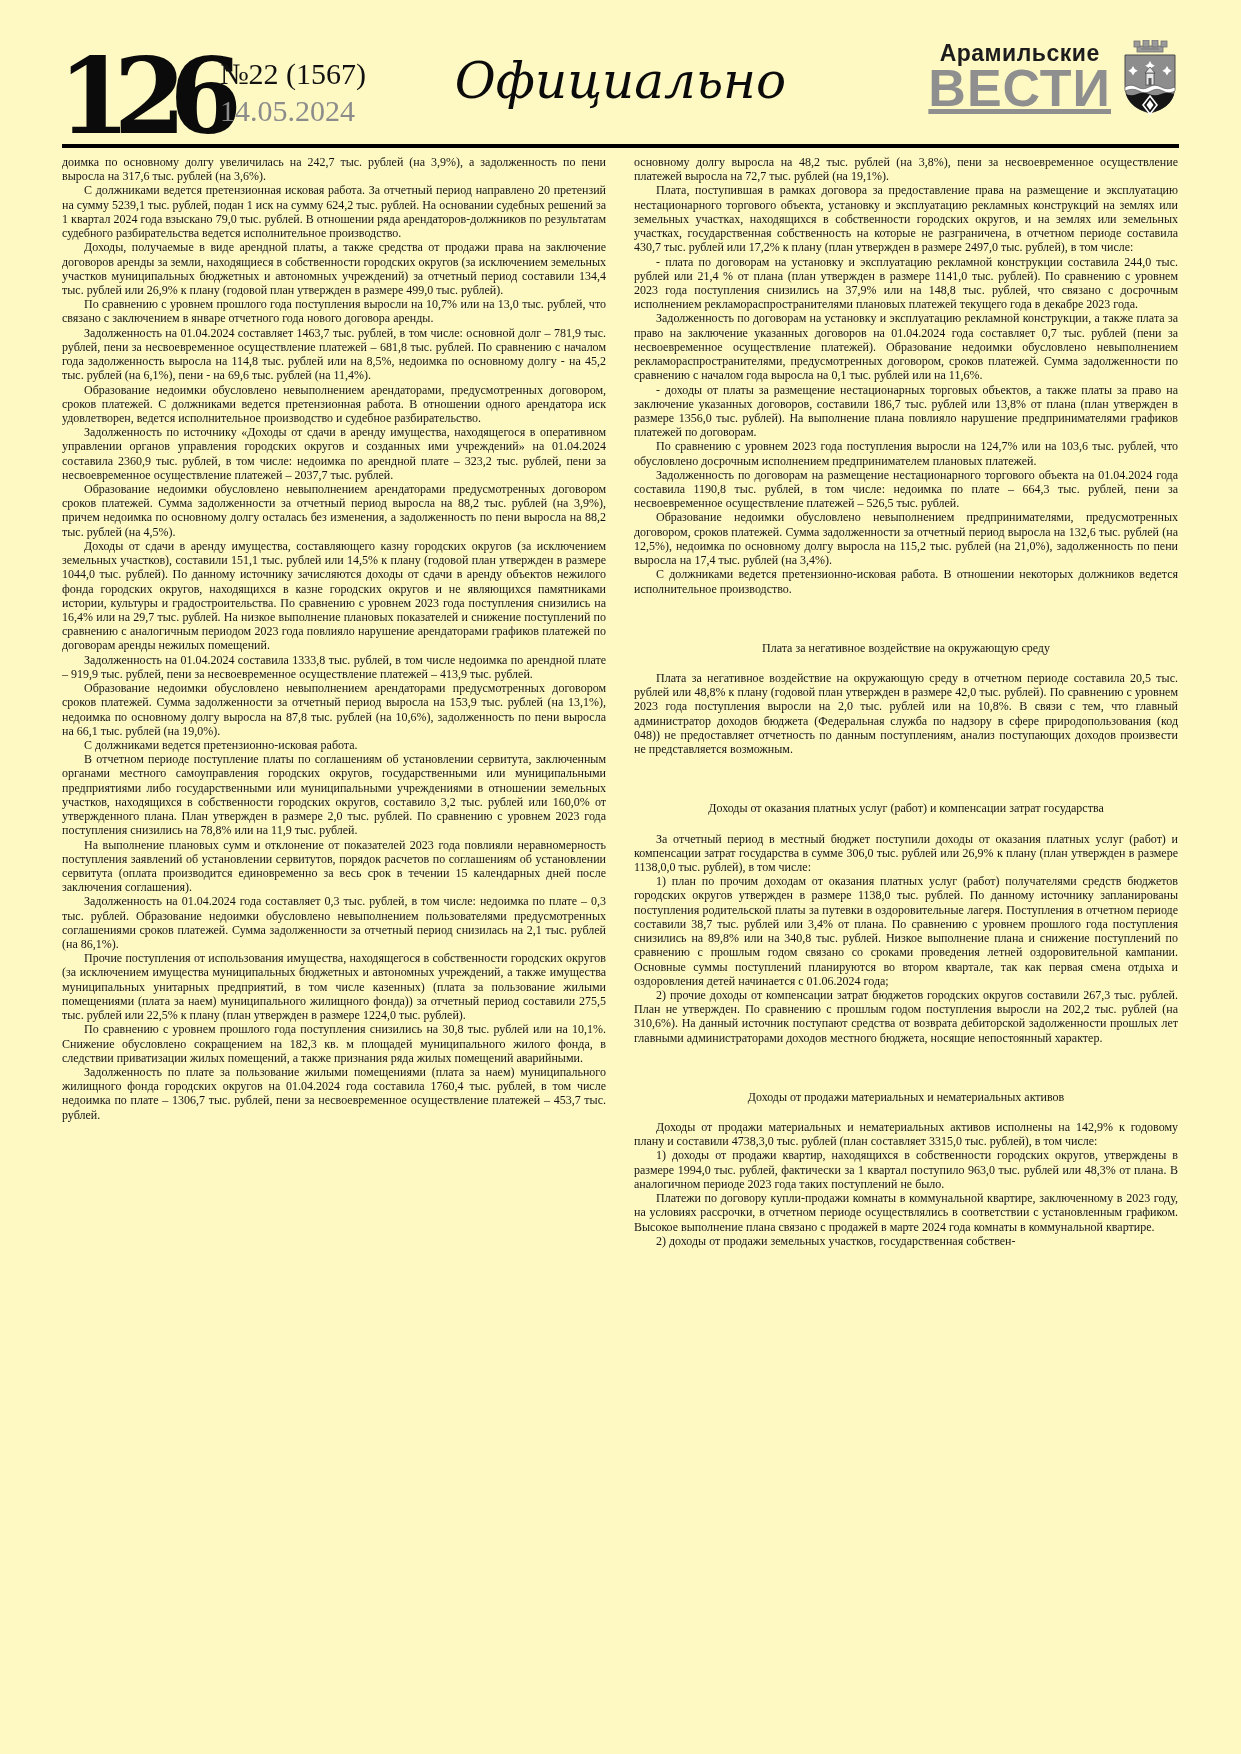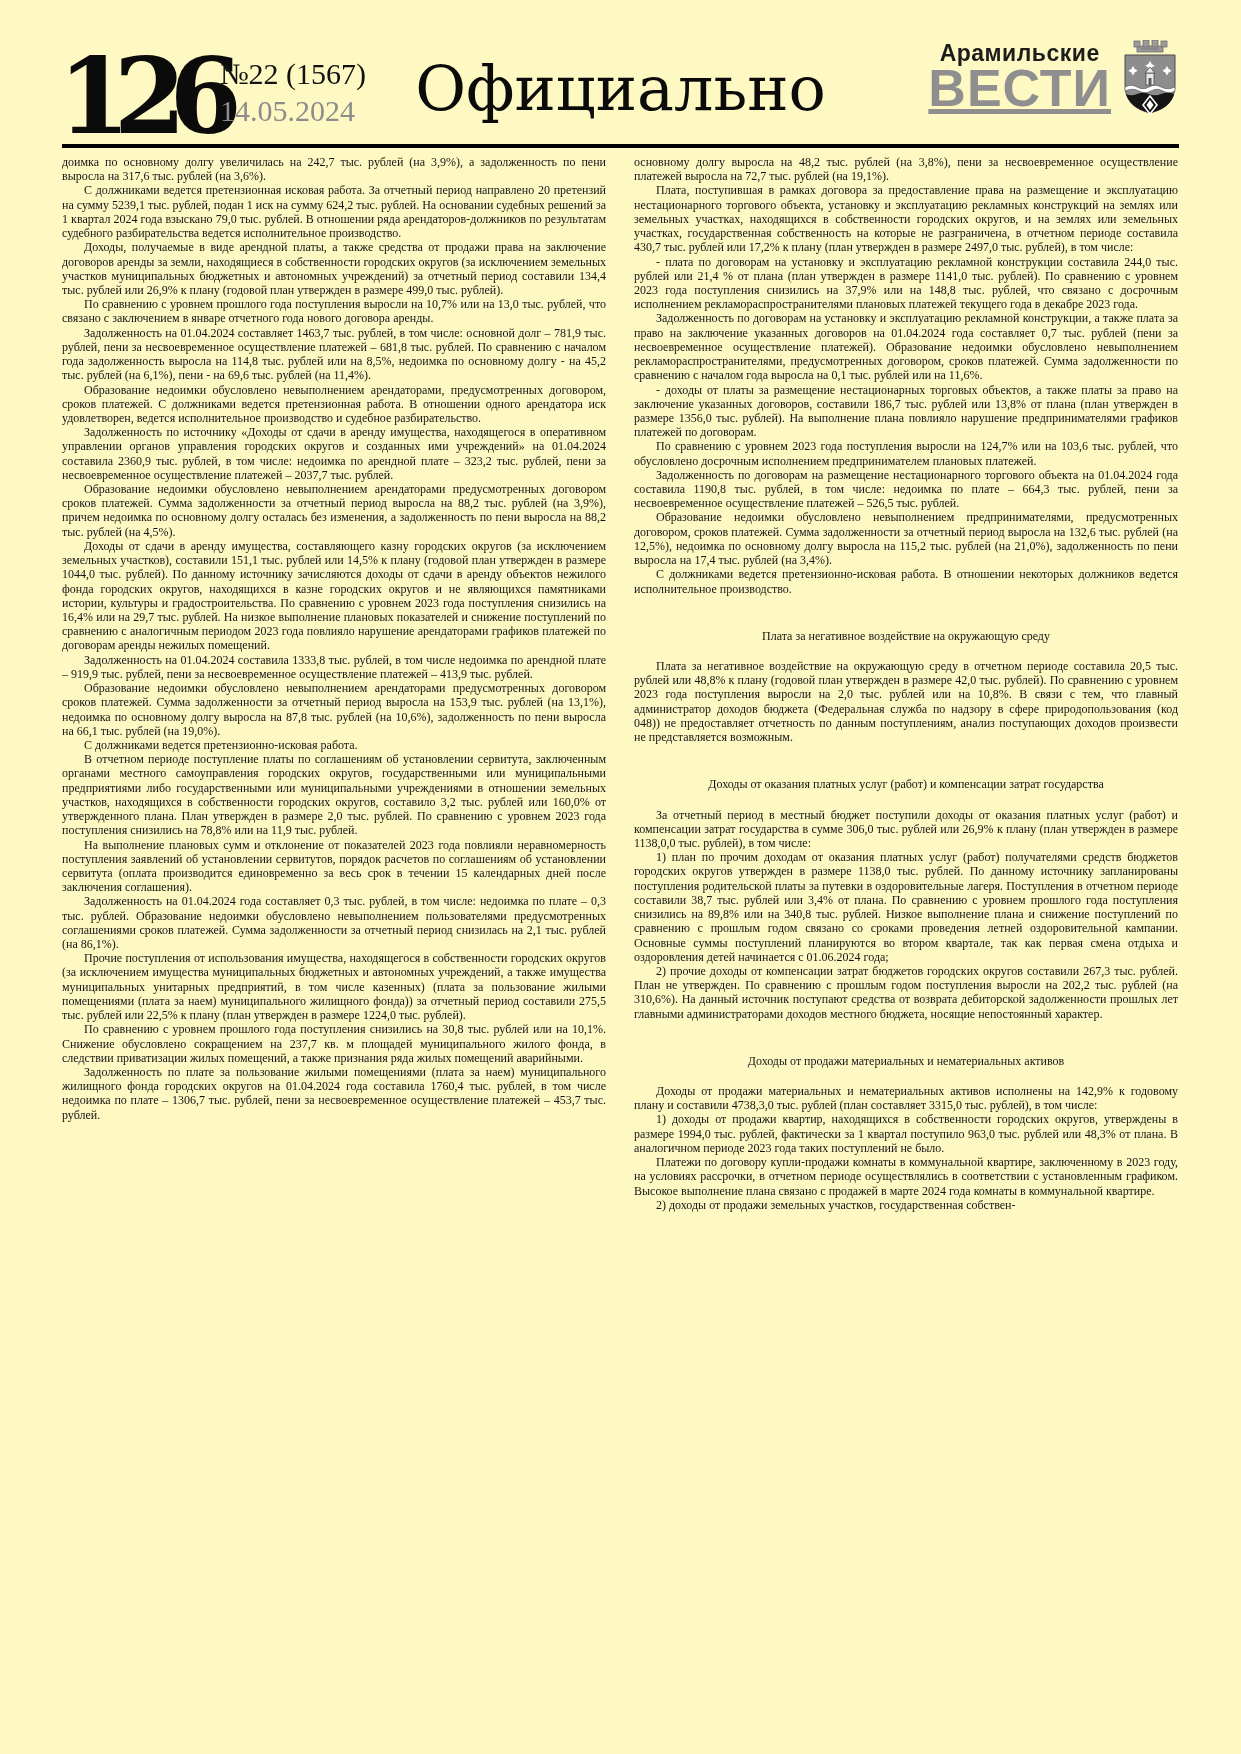--- a/index.html
+++ b/index.html
@@ -15,41 +15,41 @@
   .pagenum {
     position:absolute; left:-4px; top:16px;
     font-family:"DejaVu Serif", serif; font-weight:bold;
     font-size:104px; line-height:0.9; letter-spacing:-0.16em; color:#0b0b0b;
   }
   .issue-block { position:absolute; left:158px; top:22px; line-height:1.22; }
   .issue { font-size:30px; color:#121212; }
   .date  { font-size:30px; color:#8c8c8c; }
   .section-title {
     position:absolute; left:50%; top:18px; transform:translateX(-50%);
-    font-family:"DejaVu Serif", serif; 
-    font-size:62px; color:#0b0b0b; white-space:nowrap;
+    font-family:"DejaVu Serif", serif; font-style:italic;
+    font-size:50px; color:#0b0b0b; white-space:nowrap;
   }
   .brand { position:absolute; right:0; top:8px; display:flex; align-items:flex-start; gap:10px; }
   .brand-text { text-align:center; }
   .brand-top {
     font-family:"Liberation Sans", sans-serif; font-weight:bold;
     font-size:23px; color:#1c1c1c; letter-spacing:0.5px; line-height:1.0;
   }
   .brand-bottom {
     font-family:"Liberation Sans", sans-serif; font-weight:bold;
     font-size:52px; color:#8f8f8f; letter-spacing:1px; line-height:0.92;text-decoration:underline;
   }
   .arms { width:58px; height:80px; margin-top:-2px; }
   .rule { height:4px; background:#000; margin-top:4px; }
   
   .columns { display:flex; gap:28px; margin-top:7px; }
   .col { width:544px; text-align:justify; font-size:12px; line-height:1.185; color:#141414; }
   .para { text-indent:0; }
   .para.ind { text-indent:22px; }
-  .heading { text-align:center; margin:33px 30px 16px 30px; text-indent:0; }
+  .heading { text-align:center; margin:45px 30px 16px 30px; text-indent:0; }
 </style>
 </head>
 <body>
 
 <div class="page">
 
   <div class="header">
     <div class="pagenum">126</div>
     <div class="issue-block">
       <div class="issue">№22 (1567)</div>
@@ -109,21 +109,21 @@
         <p class="para ind">Задолженность по источнику «Доходы от сдачи в аренду имущества, находящегося в оперативном управлении органов управления городских округов и созданных ими учреждений» на 01.04.2024 составила 2360,9 тыс. рублей, в том числе: недоимка по арендной плате – 323,2 тыс. рублей, пени за несвоевременное осуществление платежей – 2037,7 тыс. рублей.</p>
         <p class="para ind">Образование недоимки обусловлено невыполнением арендаторами предусмотренных договором сроков платежей. Сумма задолженности за отчетный период выросла на 88,2 тыс. рублей (на 3,9%), причем недоимка по основному долгу осталась без изменения, а задолженность по пени выросла на 88,2 тыс. рублей (на 4,5%).</p>
         <p class="para ind">Доходы от сдачи в аренду имущества, составляющего казну городских округов (за исключением земельных участков), составили 151,1 тыс. рублей или 14,5% к плану (годовой план утвержден в размере 1044,0 тыс. рублей). По данному источнику зачисляются доходы от сдачи в аренду объектов нежилого фонда городских округов, находящихся в казне городских округов и не являющихся памятниками истории, культуры и градостроительства. По сравнению с уровнем 2023 года поступления снизились на 16,4% или на 29,7 тыс. рублей. На низкое выполнение плановых показателей и снижение поступлений по сравнению с аналогичным периодом 2023 года повлияло нарушение арендаторами графиков платежей по договорам аренды нежилых помещений.</p>
         <p class="para ind">Задолженность на 01.04.2024 составила 1333,8 тыс. рублей, в том числе недоимка по арендной плате – 919,9 тыс. рублей, пени за несвоевременное осуществление платежей – 413,9 тыс. рублей.</p>
         <p class="para ind">Образование недоимки обусловлено невыполнением арендаторами предусмотренных договором сроков платежей. Сумма задолженности за отчетный период выросла на 153,9 тыс. рублей (на 13,1%), недоимка по основному долгу выросла на 87,8 тыс. рублей (на 10,6%), задолженность по пени выросла на 66,1 тыс. рублей (на 19,0%).</p>
         <p class="para ind">С должниками ведется претензионно-исковая работа.</p>
         <p class="para ind">В отчетном периоде поступление платы по соглашениям об установлении сервитута, заключенным органами местного самоуправления городских округов, государственными или муниципальными предприятиями либо государственными или муниципальными учреждениями в отношении земельных участков, находящихся в собственности городских округов, составило 3,2 тыс. рублей или 160,0% от утвержденного плана. План утвержден в размере 2,0 тыс. рублей. По сравнению с уровнем 2023 года поступления снизились на 78,8% или на 11,9 тыс. рублей.</p>
         <p class="para ind">На выполнение плановых сумм и отклонение от показателей 2023 года повлияли неравномерность поступления заявлений об установлении сервитутов, порядок расчетов по соглашениям об установлении сервитута (оплата производится единовременно за весь срок в течении 15 календарных дней после заключения соглашения).</p>
         <p class="para ind">Задолженность на 01.04.2024 года составляет 0,3 тыс. рублей, в том числе: недоимка по плате – 0,3 тыс. рублей. Образование недоимки обусловлено невыполнением пользователями предусмотренных соглашениями сроков платежей. Сумма задолженности за отчетный период снизилась на 2,1 тыс. рублей (на 86,1%).</p>
         <p class="para ind">Прочие поступления от использования имущества, находящегося в собственности городских округов (за исключением имущества муниципальных бюджетных и автономных учреждений, а также имущества муниципальных унитарных предприятий, в том числе казенных) (плата за пользование жилыми помещениями (плата за наем) муниципального жилищного фонда)) за отчетный период составили 275,5 тыс. рублей или 22,5% к плану (план утвержден в размере 1224,0 тыс. рублей).</p>
-        <p class="para ind">По сравнению с уровнем прошлого года поступления снизились на 30,8 тыс. рублей или на 10,1%. Снижение обусловлено сокращением на 237,7 кв. м площадей муниципального жилого фонда, в следствии приватизации жилых помещений, а также признания ряда жилых помещений аварийными.</p>
+        <p class="para ind">По сравнению с уровнем прошлого года поступления снизились на 30,8 тыс. рублей или на 10,1%. Снижение обусловлено сокращением на 182,3 кв. м площадей муниципального жилого фонда, в следствии приватизации жилых помещений, а также признания ряда жилых помещений аварийными.</p>
         <p class="para ind">Задолженность по плате за пользование жилыми помещениями (плата за наем) муниципального жилищного фонда городских округов на 01.04.2024 года составила 1760,4 тыс. рублей, в том числе недоимка по плате – 1306,7 тыс. рублей, пени за несвоевременное осуществление платежей – 453,7 тыс. рублей.</p>
       </div>
     <div class="col">
         <p class="para">основному долгу выросла на 48,2 тыс. рублей (на 3,8%), пени за несвоевременное осуществление платежей выросла на 72,7 тыс. рублей (на 19,1%).</p>
         <p class="para ind">Плата, поступившая в рамках договора за предоставление права на размещение и эксплуатацию нестационарного торгового объекта, установку и эксплуатацию рекламных конструкций на землях или земельных участках, находящихся в собственности городских округов, и на землях или земельных участках, государственная собственность на которые не разграничена, в отчетном периоде составила 430,7 тыс. рублей или 17,2% к плану (план утвержден в размере 2497,0 тыс. рублей), в том числе:</p>
         <p class="para ind">- плата по договорам на установку и эксплуатацию рекламной конструкции составила 244,0 тыс. рублей или 21,4 % от плана (план утвержден в размере 1141,0 тыс. рублей). По сравнению с уровнем 2023 года поступления снизились на 37,9% или на 148,8 тыс. рублей, что связано с досрочным исполнением рекламораспространителями плановых платежей текущего года в декабре 2023 года.</p>
         <p class="para ind">Задолженность по договорам на установку и эксплуатацию рекламной конструкции, а также плата за право на заключение указанных договоров на 01.04.2024 года составляет 0,7 тыс. рублей (пени за несвоевременное осуществление платежей). Образование недоимки обусловлено невыполнением рекламораспространителями, предусмотренных договором, сроков платежей. Сумма задолженности по сравнению с началом года выросла на 0,1 тыс. рублей или на 11,6%.</p>
         <p class="para ind">- доходы от платы за размещение нестационарных торговых объектов, а также платы за право на заключение указанных договоров, составили 186,7 тыс. рублей или 13,8% от плана (план утвержден в размере 1356,0 тыс. рублей). На выполнение плана повлияло нарушение предпринимателями графиков платежей по договорам.</p>
         <p class="para ind">По сравнению с уровнем 2023 года поступления выросли на 124,7% или на 103,6 тыс. рублей, что обусловлено досрочным исполнением предпринимателем плановых платежей.</p>
         <p class="para ind">Задолженность по договорам на размещение нестационарного торгового объекта на 01.04.2024 года составила 1190,8 тыс. рублей, в том числе: недоимка по плате – 664,3 тыс. рублей, пени за несвоевременное осуществление платежей – 526,5 тыс. рублей.</p>

